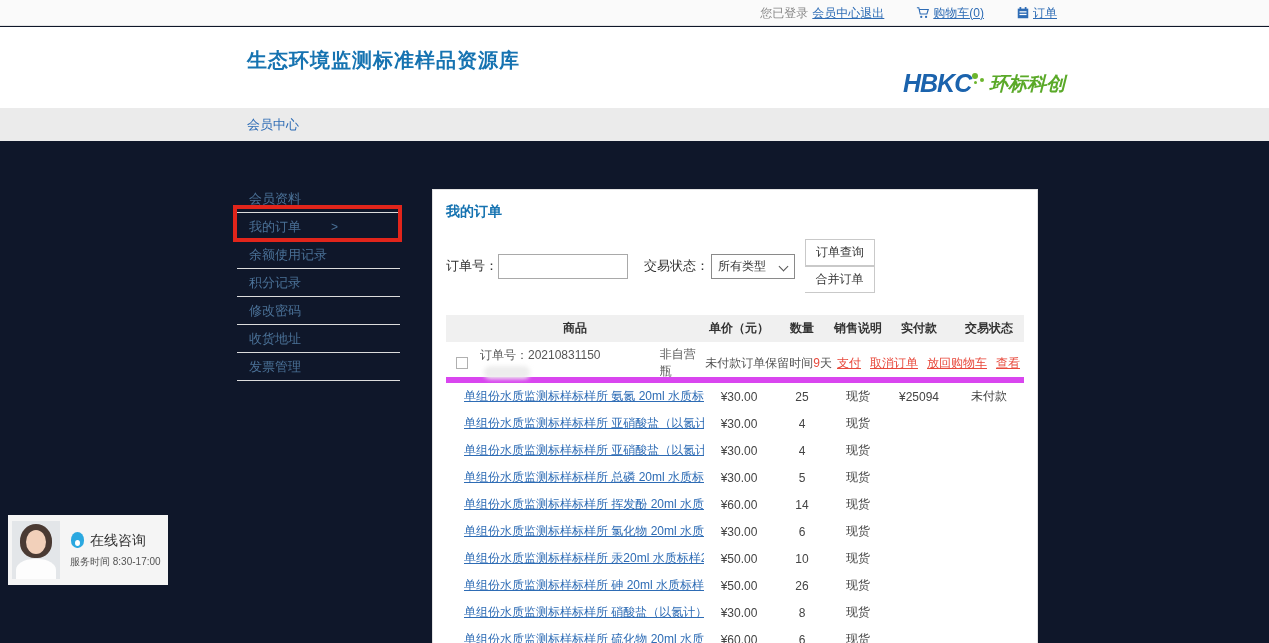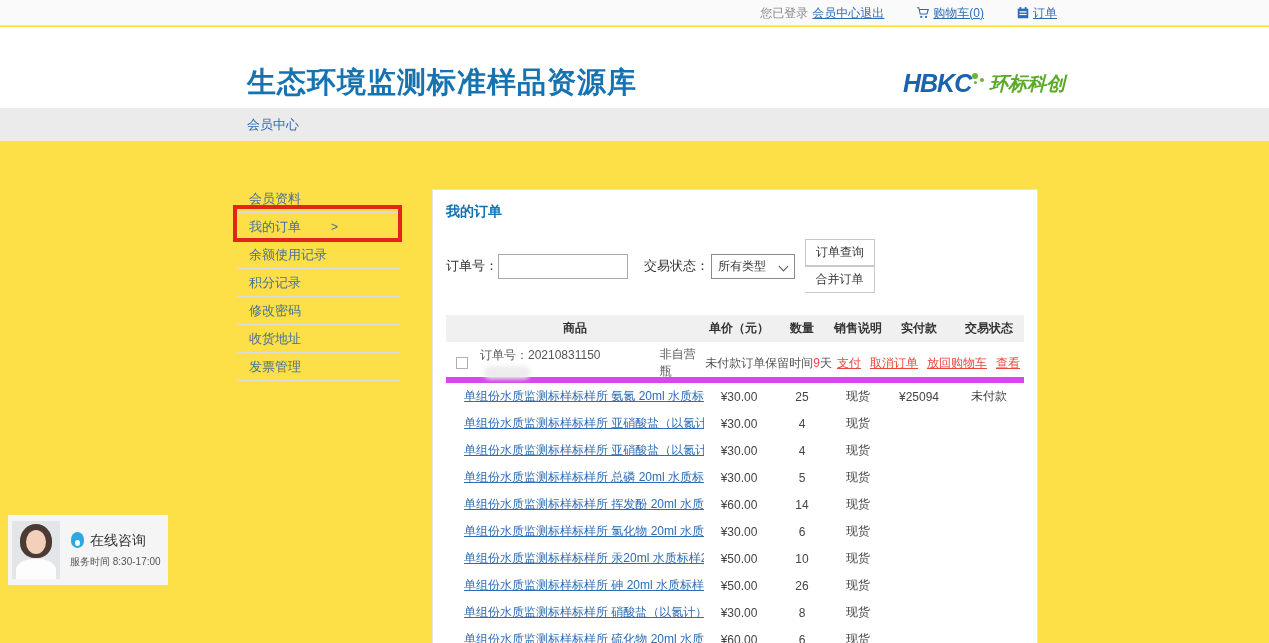--- a/index.html
+++ b/index.html
@@ -1,30 +1,30 @@
 <!DOCTYPE html>
 <html><head>
 <meta charset="utf-8">
 <style>
   * { box-sizing: border-box; margin: 0; padding: 0; }
   html,body { background:#fff; }
   body { font-family:"Liberation Sans","DejaVu Sans",sans-serif; }
-  .page { position:relative; width:1269px; height:643px; overflow:hidden; background:#fde047; }
+  .page { position:relative; width:1269px; height:643px; overflow:hidden; background:#0f172a; }
 
   
   .topbar { position:absolute; left:0; top:0; width:100%; height:26px; background:#fafafa; border-bottom:1px solid #e4e4e4; }
   .topbar-inner { position:absolute; right:212px; top:0; height:26px; display:flex; align-items:center; font-size:12px; }
   .topbar-inner .muted { color:#888; margin-right:4px; }
   a.tlink { color:#2e6cb5; text-decoration:underline; cursor:pointer; }
   .tgroup { display:flex; align-items:center; margin-left:32px; gap:3px; }
   .tico { width:14px; height:14px; display:inline-block; }
 
   
   .header { position:absolute; left:0; top:27px; width:100%; height:81px; background:#fff; }
-  .site-title { position:absolute; left:247px; top:36px; font-size:29px; font-weight:bold; color:#1673b1; letter-spacing:1px; }
+  .site-title { position:absolute; left:247px; top:20px; font-size:20px; font-weight:bold; color:#1673b1; letter-spacing:1px; }
   .logo { position:absolute; left:903px; top:44px; display:flex; align-items:flex-end; }
   .logo-en { font-size:25px; font-weight:bold; font-style:italic; color:#1b63ad; letter-spacing:-1px; line-height:24px; }
   .logo-dots { position:relative; width:16px; height:24px; }
   .logo-dots i { position:absolute; border-radius:50%; background:#6cb52d; }
   .logo-dots i:nth-child(1){ width:6px;height:6px;left:1px;top:2px; }
   .logo-dots i:nth-child(2){ width:4px;height:4px;left:9px;top:7px; }
   .logo-dots i:nth-child(3){ width:3px;height:3px;left:3px;top:10px; }
   .logo-cn { font-size:19px; font-weight:bold; font-style:italic; color:#5aa928; margin-left:2px; line-height:22px;font-family:Liberation Serif, serif; }
   .nav { position:absolute; left:243px; top:80px; display:flex; gap:26px; font-size:13px; }
   .nav-item { color:#404040; cursor:pointer; text-decoration:none; white-space:nowrap; }

